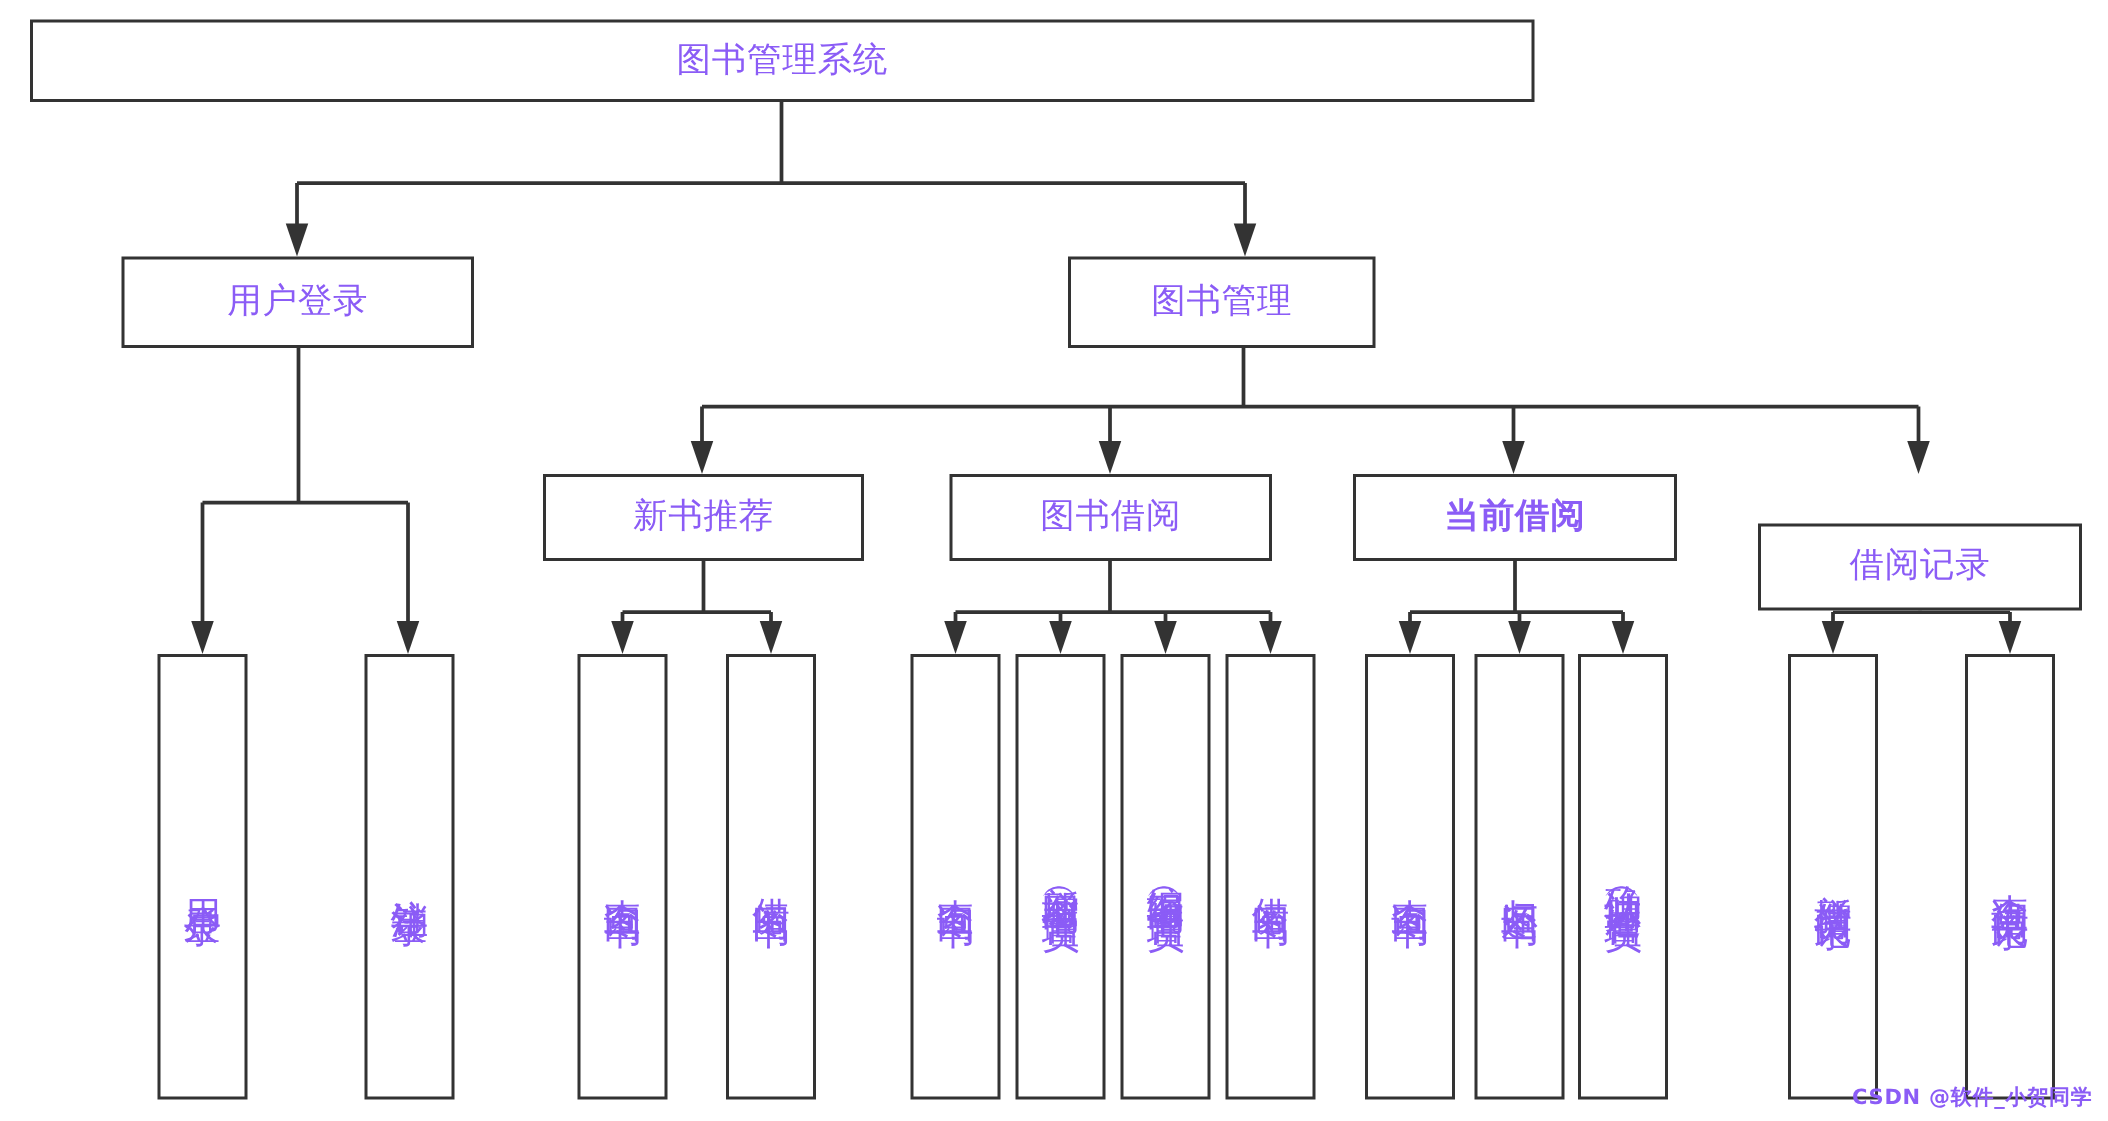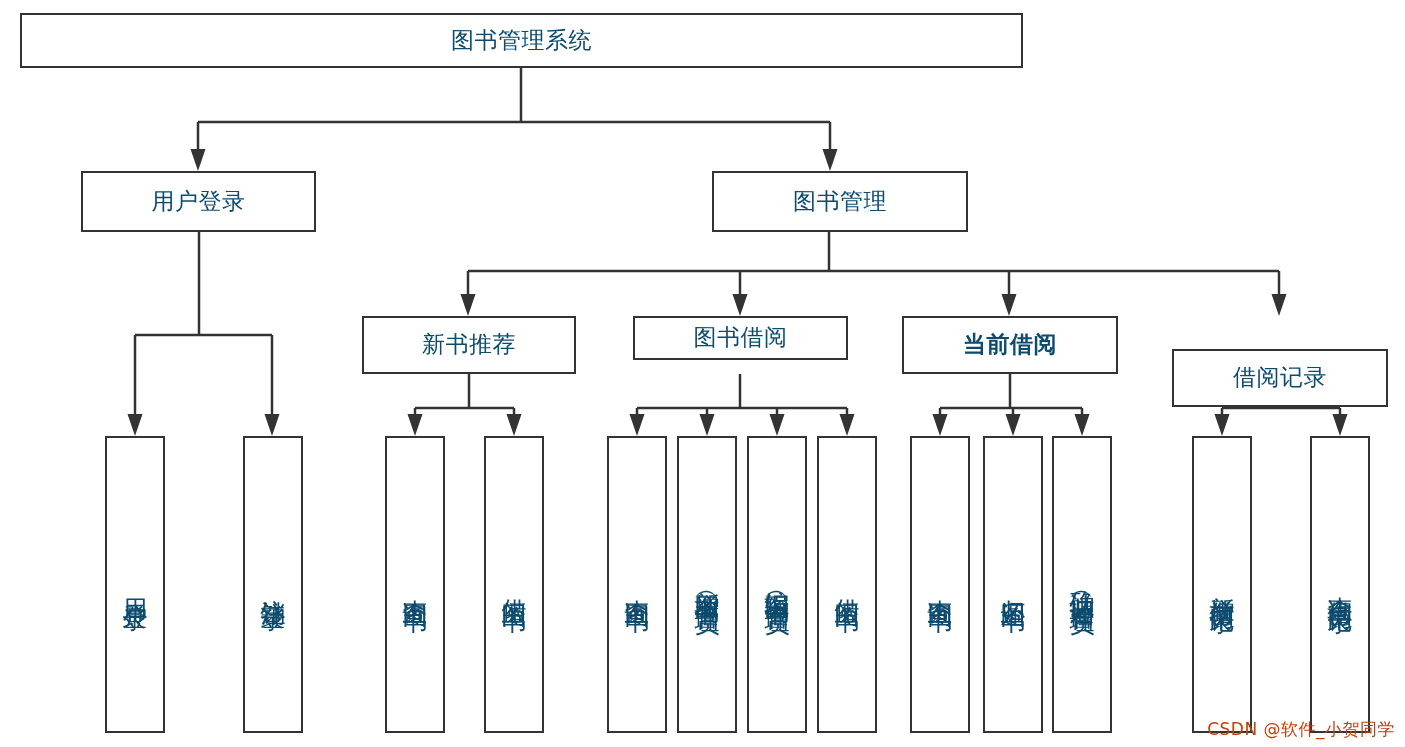--- a/index.html
+++ b/index.html
@@ -27,21 +27,21 @@
     pointer-events: none;
   }
   .node {
     position: absolute;
     box-sizing: border-box;
     background: #ffffff;
     border: 2px solid #333333;
     display: flex;
     align-items: center;
     justify-content: center;
-    color: #0c4a6e;
+    color: #8b5cf6;
     line-height: 1.18;
   }
   .node .lbl {
     display: block;
     text-align: center;
     white-space: pre;
   }
   .node.horiz .lbl {
     font-size: 23px;
     letter-spacing: 0.5px;
@@ -54,24 +54,25 @@
     writing-mode: vertical-rl;
     text-orientation: upright;
     font-size: 25px;
     letter-spacing: 3px;
     line-height: 1;
   }
   #watermark {
     position: absolute;
     right: 10px;
     bottom: 6px;
-    font-size: 17px;
-    color: #c2410c;
+    font-size: 14px;
+    color: #8b5cf6;
     white-space: nowrap;
     letter-spacing: 0.5px;
+    font-weight: bold;
   }
 </style>
 </head>
 <body>
 
 <div id="canvas">
 
   <svg id="edges" viewBox="0 0 1405 747">
       <line x1="521" y1="68" x2="521" y2="122" stroke="#333333" stroke-width="2.5"></line>
       <line x1="198" y1="122" x2="830" y2="122" stroke="#333333" stroke-width="2.5"></line>
@@ -127,27 +128,27 @@
       <polygon points="1332.5,414 1347.5,414 1340,436" fill="#333333"></polygon>
     </svg>
 
   <div id="nodes-layer">
       <div class="node horiz" style="left: 20px; top: 13px; width: 1003px; height: 55px;">
         <span class="lbl">图书管理系统</span>
       </div>
       <div class="node horiz" style="left: 81px; top: 171px; width: 235px; height: 61px;">
         <span class="lbl">用户登录</span>
       </div>
-      <div class="node horiz" style="left: 712px; top: 171px; width: 256px; height: 61px;">
+      <div class="node horiz" style="left: 712px; top: 171px; width: 205px; height: 61px;">
         <span class="lbl">图书管理</span>
       </div>
       <div class="node horiz" style="left: 362px; top: 316px; width: 214px; height: 58px;">
         <span class="lbl">新书推荐</span>
       </div>
-      <div class="node horiz" style="left: 633px; top: 316px; width: 215px; height: 44px;">
+      <div class="node horiz" style="left: 633px; top: 316px; width: 215px; height: 58px;">
         <span class="lbl">图书借阅</span>
       </div>
       <div class="node horiz" style="left: 902px; top: 316px; width: 216px; height: 58px; font-weight: bold;">
         <span class="lbl">当前借阅</span>
       </div>
       <div class="node horiz" style="left: 1172px; top: 316px; width: 216px; height: 58px; margin-top: 33px;">
         <span class="lbl">借阅记录</span>
       </div>
       <div class="node vert" style="left: 105px; top: 436px; width: 60px; height: 297px;">
         <span class="lbl">用户登录</span>

